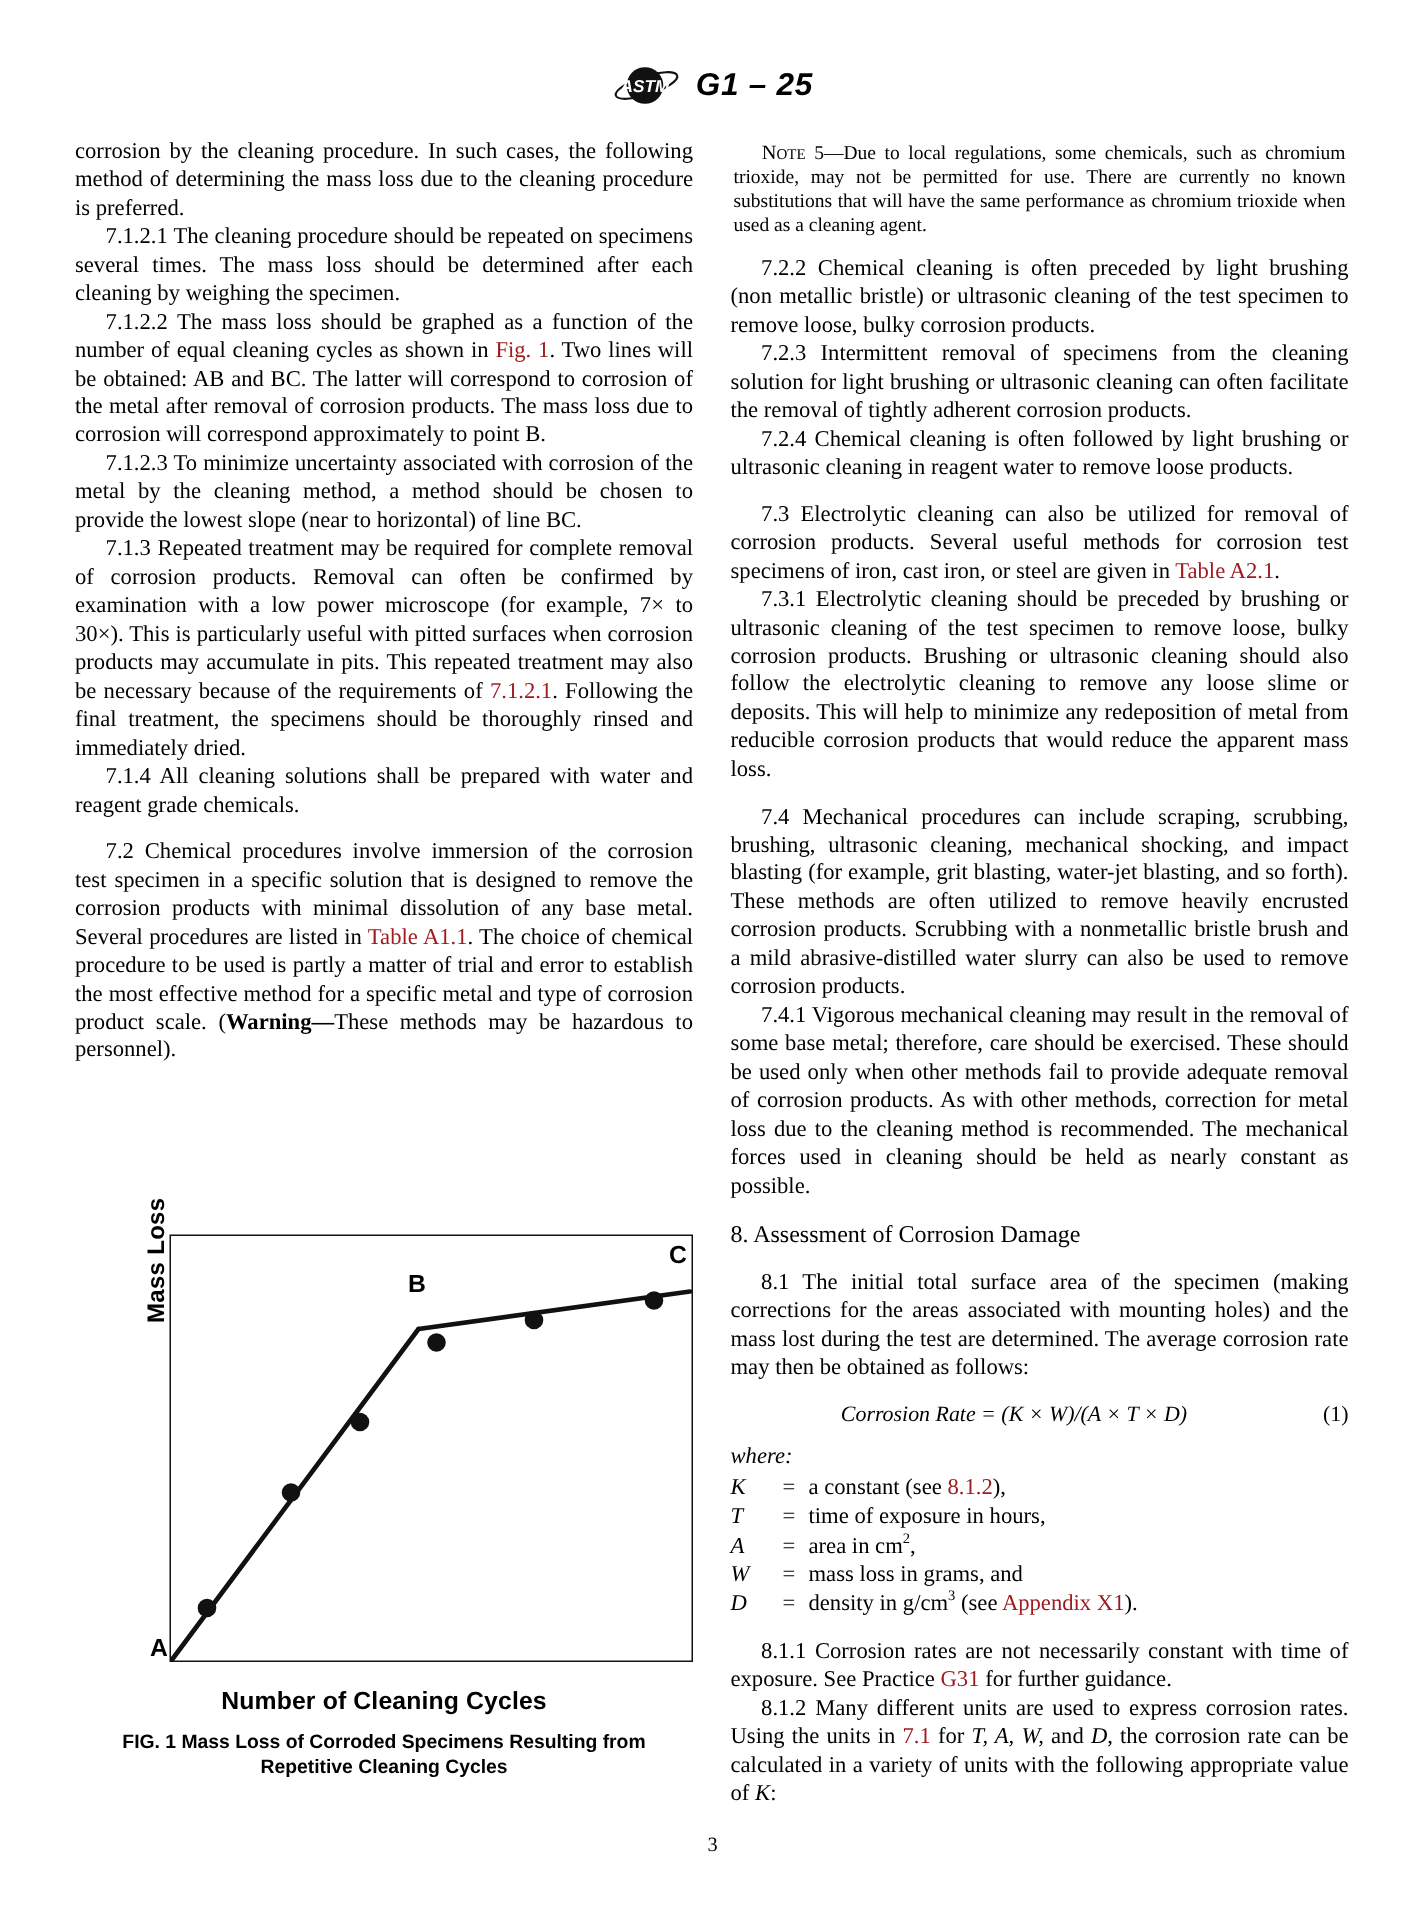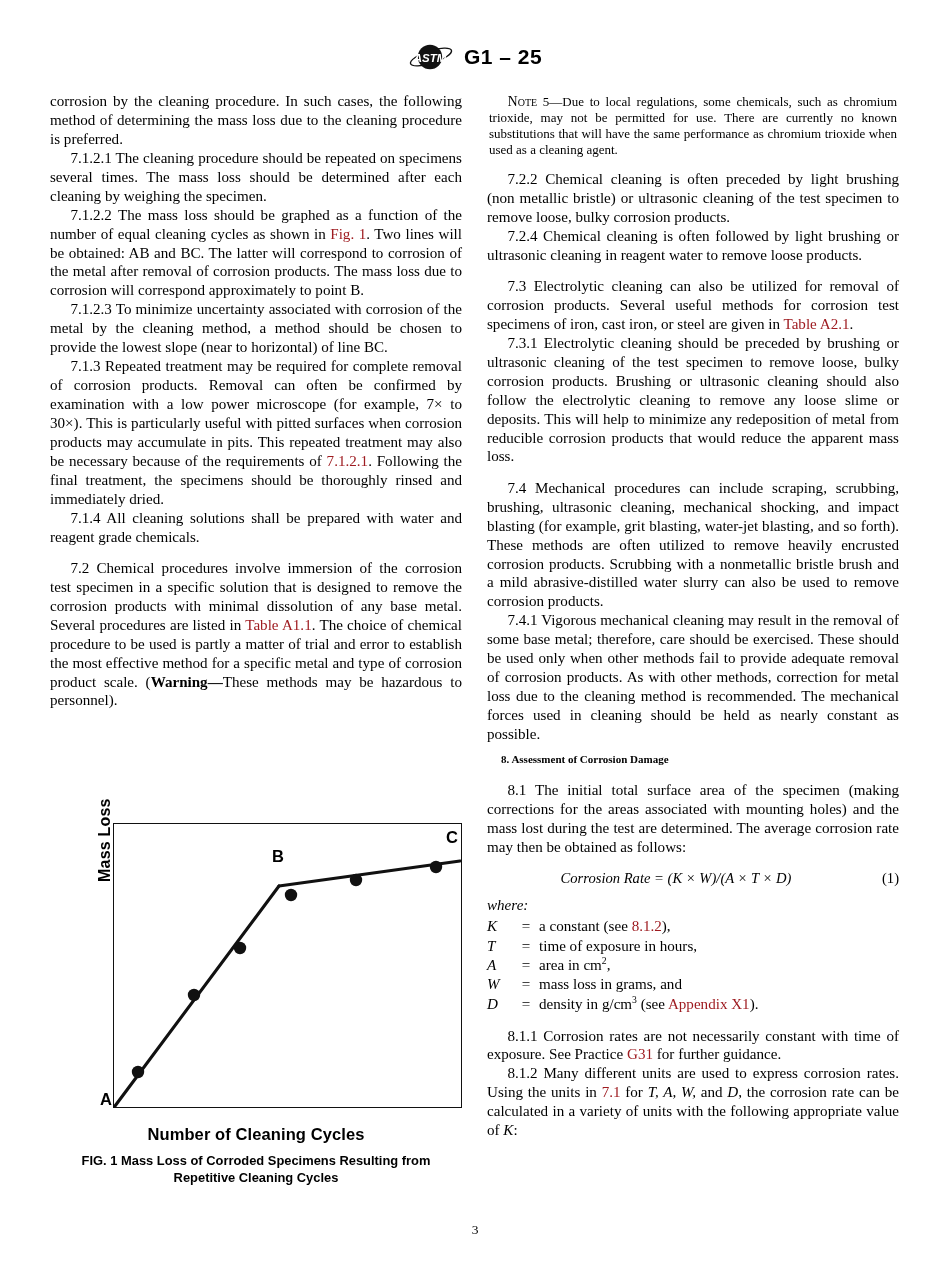--- a/index.html
+++ b/index.html
@@ -41,20 +41,21 @@
     position: relative;
     vertical-align: middle;
   }
   .astm-logo svg { display: block; }
   .doc-designation {
     font-family: "Liberation Sans", "DejaVu Sans", sans-serif;
     font-weight: bold;
     font-size: 21px;
     letter-spacing: 0.5px;
     color: #000;
+    font-style: italic;
   }
 
   
   .col {
     position: absolute;
     top: 92px;
     width: 412px;
     font-size: 15.1px;
     line-height: 1.255;
     text-align: justify;
@@ -82,24 +83,24 @@
     font-variant: small-caps;
     font-size: 13.6px;
   }
 
   .ref { color: #9e1b20; }
   .bold { font-weight: bold; }
   .ital { font-style: italic; }
   sup { font-size: 0.64em; vertical-align: super; line-height: 0; }
 
   .sect-head {
-    font-weight: bold;
-    font-size: 11px;
+    font-weight: normal;
+    font-size: 16px;
     text-indent: 0;
-    margin: 14px;
+    margin: 0;
   }
 
   
   .equation-row {
     display: flex;
     align-items: baseline;
     margin-top: 0.85em;
     margin-bottom: 0.6em;
     text-indent: 0;
     font-size: 14.6px;
@@ -243,20 +244,21 @@
     <p class="gap"><span>7.2  Chemical procedures involve immersion of the corrosion test specimen in a specific solution that is designed to remove the corrosion products with minimal dissolution of any base metal. Several procedures are listed in </span><span class="ref">Table A1.1</span><span>. The choice of chemical procedure to be used is partly a matter of trial and error to establish the most effective method for a specific metal and type of corrosion product scale. (</span><span class="bold">Warning—</span><span>These methods may be hazardous to personnel).</span></p>
 
   </div>
 
   <div class="col col-right">
 
     <p class="note"><span class="note-label">Note</span><span> 5—Due to local regulations, some chemicals, such as chromium trioxide, may not be permitted for use. There are currently no known substitutions that will have the same performance as chromium trioxide when used as a cleaning agent.</span></p>
 
     <p class="gap"><span>7.2.2  Chemical cleaning is often preceded by light brushing (non metallic bristle) or ultrasonic cleaning of the test specimen to remove loose, bulky corrosion products.</span></p>
 
+    <p><span>7.2.3  Intermittent removal of specimens from the cleaning solution for light brushing or ultrasonic cleaning can often facilitate the removal of tightly adherent corrosion products.</span></p>
 
     <p><span>7.2.4  Chemical cleaning is often followed by light brushing or ultrasonic cleaning in reagent water to remove loose products.</span></p>
 
     <p class="gap"><span>7.3  Electrolytic cleaning can also be utilized for removal of corrosion products. Several useful methods for corrosion test specimens of iron, cast iron, or steel are given in </span><span class="ref">Table A2.1</span><span>.</span></p>
 
     <p><span>7.3.1  Electrolytic cleaning should be preceded by brushing or ultrasonic cleaning of the test specimen to remove loose, bulky corrosion products. Brushing or ultrasonic cleaning should also follow the electrolytic cleaning to remove any loose slime or deposits. This will help to minimize any redeposition of metal from reducible corrosion products that would reduce the apparent mass loss.</span></p>
 
     <p class="gap"><span>7.4  Mechanical procedures can include scraping, scrubbing, brushing, ultrasonic cleaning, mechanical shocking, and impact blasting (for example, grit blasting, water-jet blasting, and so forth). These methods are often utilized to remove heavily encrusted corrosion products. Scrubbing with a nonmetallic bristle brush and a mild abrasive-distilled water slurry can also be used to remove corrosion products.</span></p>
 
     <p><span>7.4.1  Vigorous mechanical cleaning may result in the removal of some base metal; therefore, care should be exercised. These should be used only when other methods fail to provide adequate removal of corrosion products. As with other methods, correction for metal loss due to the cleaning method is recommended. The mechanical forces used in cleaning should be held as nearly constant as possible.</span></p>

